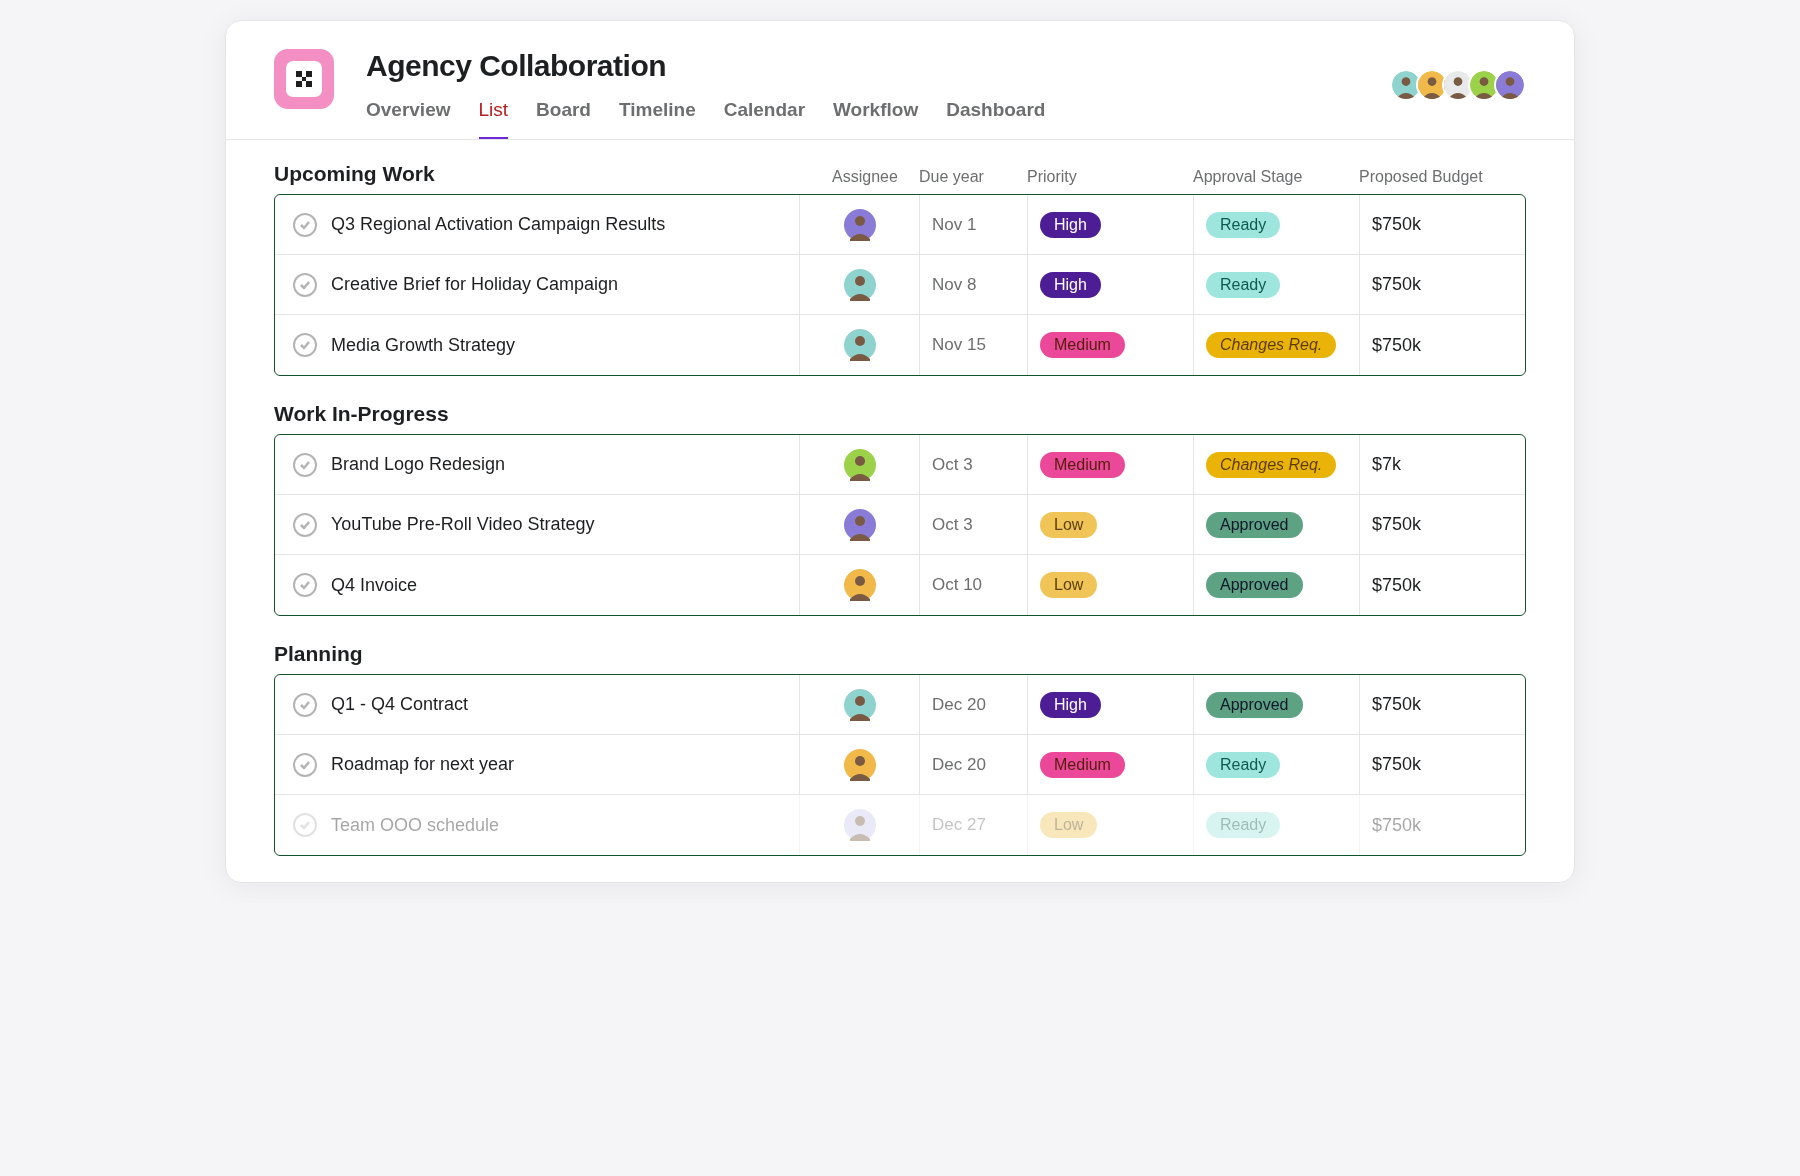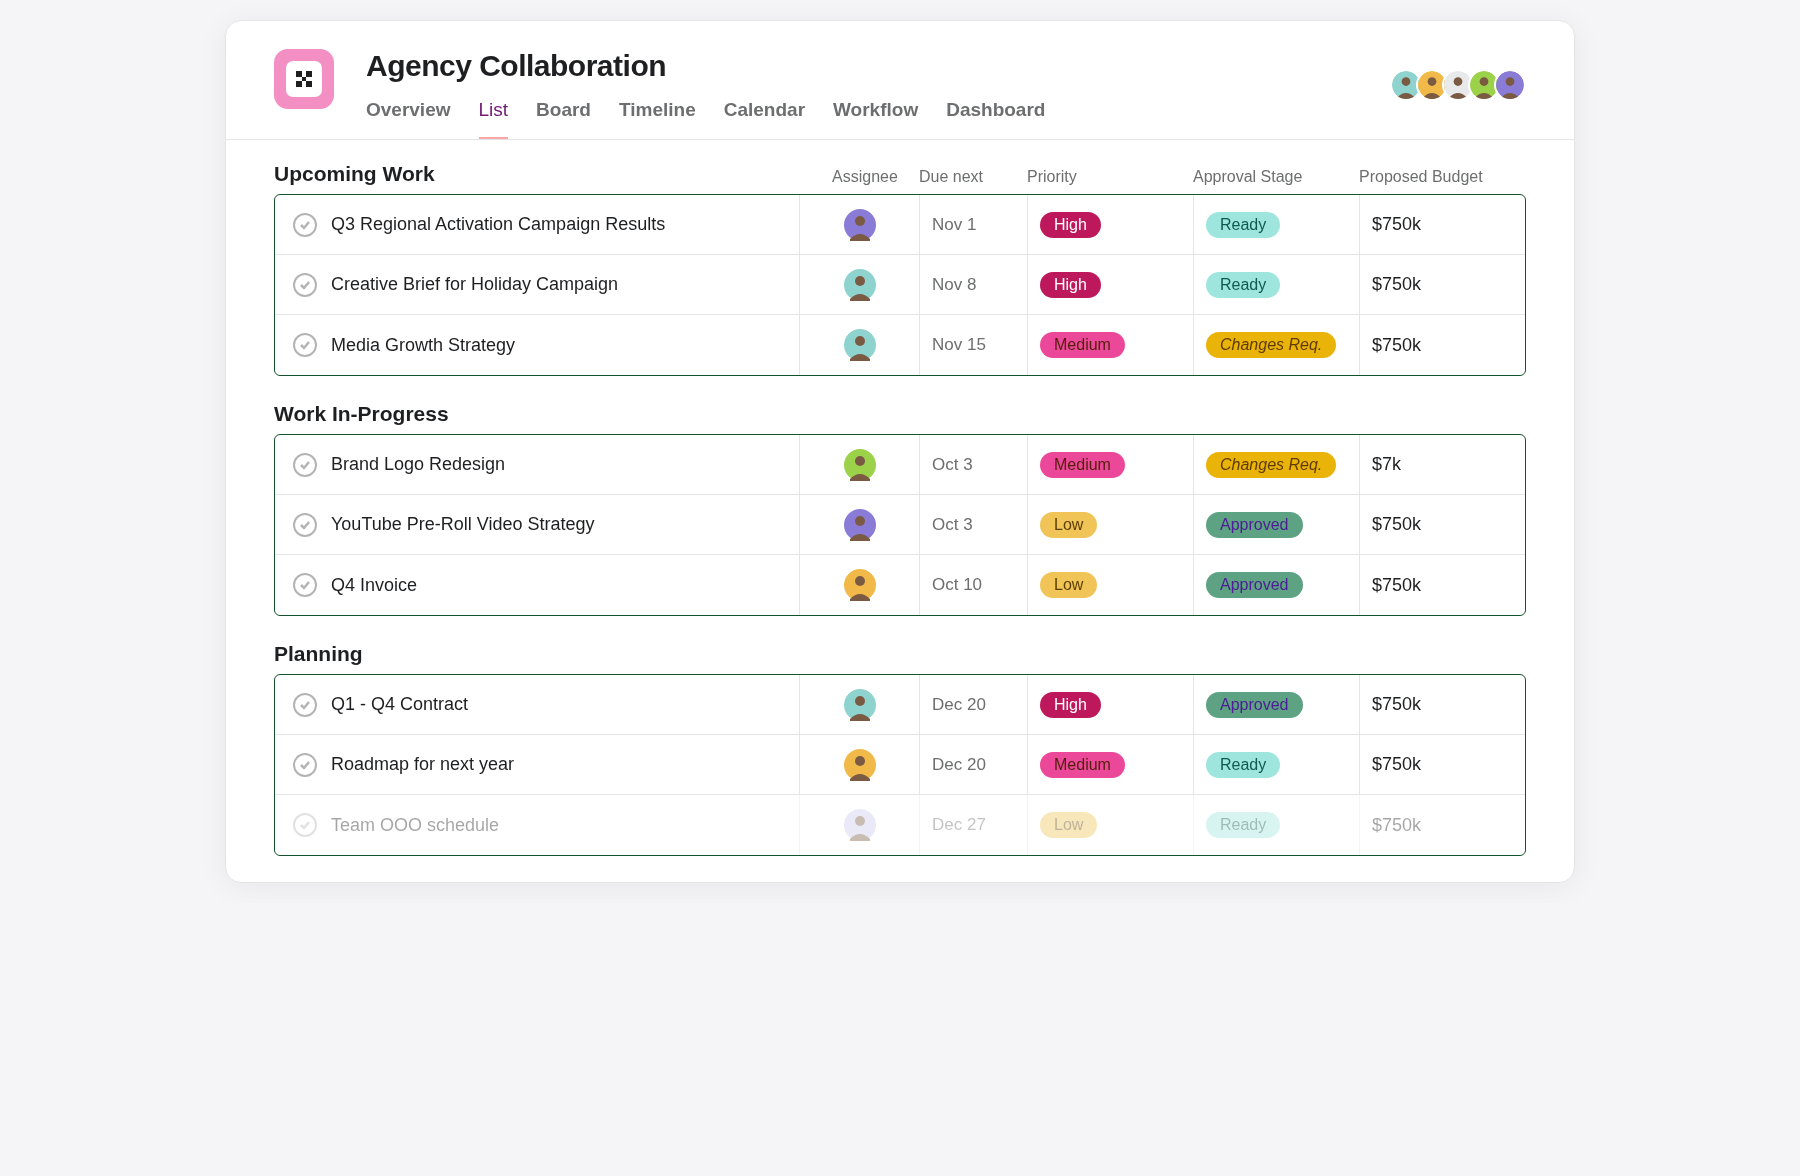--- a/index.html
+++ b/index.html
@@ -56,23 +56,23 @@
   }
   .tab {
     font-size: 19px;
     color: #6d6e6f;
     padding-bottom: 16px;
     border-bottom: 2px solid transparent;
     cursor: pointer;
     font-weight: bold;
   }
   .tab.active {
-    color: #701a75;
+    color: #b91c1c;
     font-weight: 500;
-    border-bottom: 2px solid #fca5a5;
+    border-bottom: 2px solid #6d28d9;
   }
   .avatar-stack {
     display: flex;
     margin-top: 20px;
   }
   .avatar {
     width: 32px;
     height: 32px;
     border-radius: 50%;
     border: 2px solid #fff;
@@ -161,26 +161,26 @@
     display: block;
   }
   .pill {
     display: inline-block;
     padding: 5px 14px;
     border-radius: 18px;
     font-size: 16px;
     font-weight: 400;
     line-height: 1;
   }
-  .pill-high         { background: #be185d; color: #fff; }
+  .pill-high         { background: #4c1d95; color: #fff; }
   .pill-medium       { background: #ec4899; color: #531e0a; }
   .pill-low          { background: #f0c457; color: #5e4100; }
   .pill-ready        { background: #9ee6dd; color: #0d5a4f; }
   .pill-changesreq   { background: #eab308; color: #5e3b00; font-style: italic; }
-  .pill-approved     { background: #5da283; color: #4c1d95; }
+  .pill-approved     { background: #5da283; color: #0f172a; }
 </style>
 </head>
 <body>
 
 <div class="app">
 
   <div class="header">
     <div class="header-left">
       <div class="logo">
         <svg viewBox="0 0 36 36">
@@ -238,21 +238,21 @@
   </svg>
         </div>
       </div>
   </div>
 
   <div class="body" id="body">
       <div class="section">
         <div class="section-header">
           <div class="section-title">Upcoming Work</div>
           <div class="col-head col-assignee">Assignee</div>
-          <div class="col-head col-due">Due next</div>
+          <div class="col-head col-due">Due year</div>
           <div class="col-head col-priority">Priority</div>
           <div class="col-head col-approval">Approval Stage</div>
           <div class="col-head col-budget">Proposed Budget</div>
         </div>
         <div class="table">
           <div class="row">
             <div class="cell-task">
               <div class="check-circle">
                 <svg viewBox="0 0 12 12">
                   <polyline points="2,6 5,9 10,3"></polyline>

